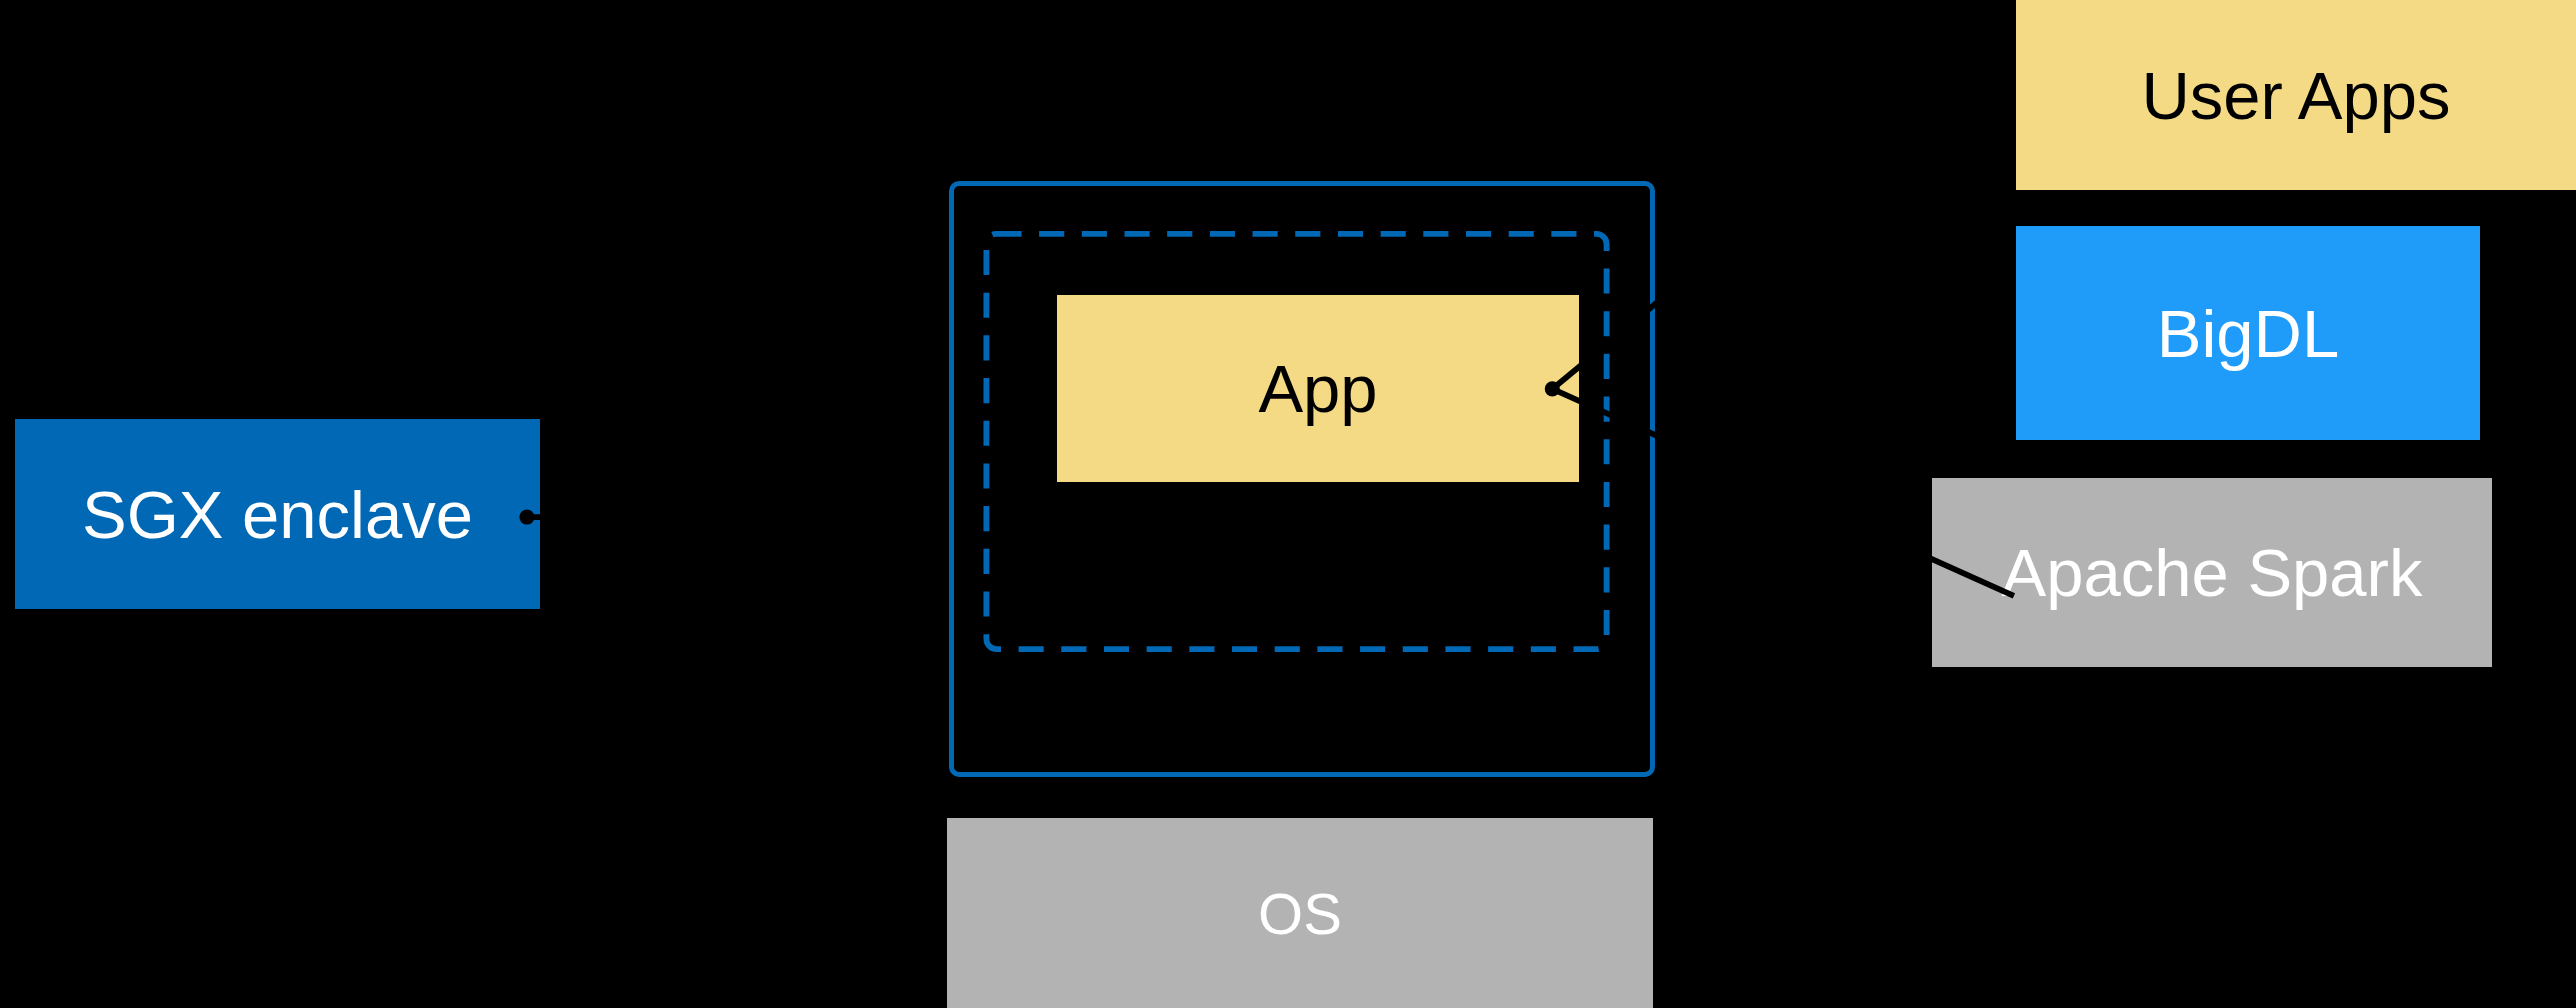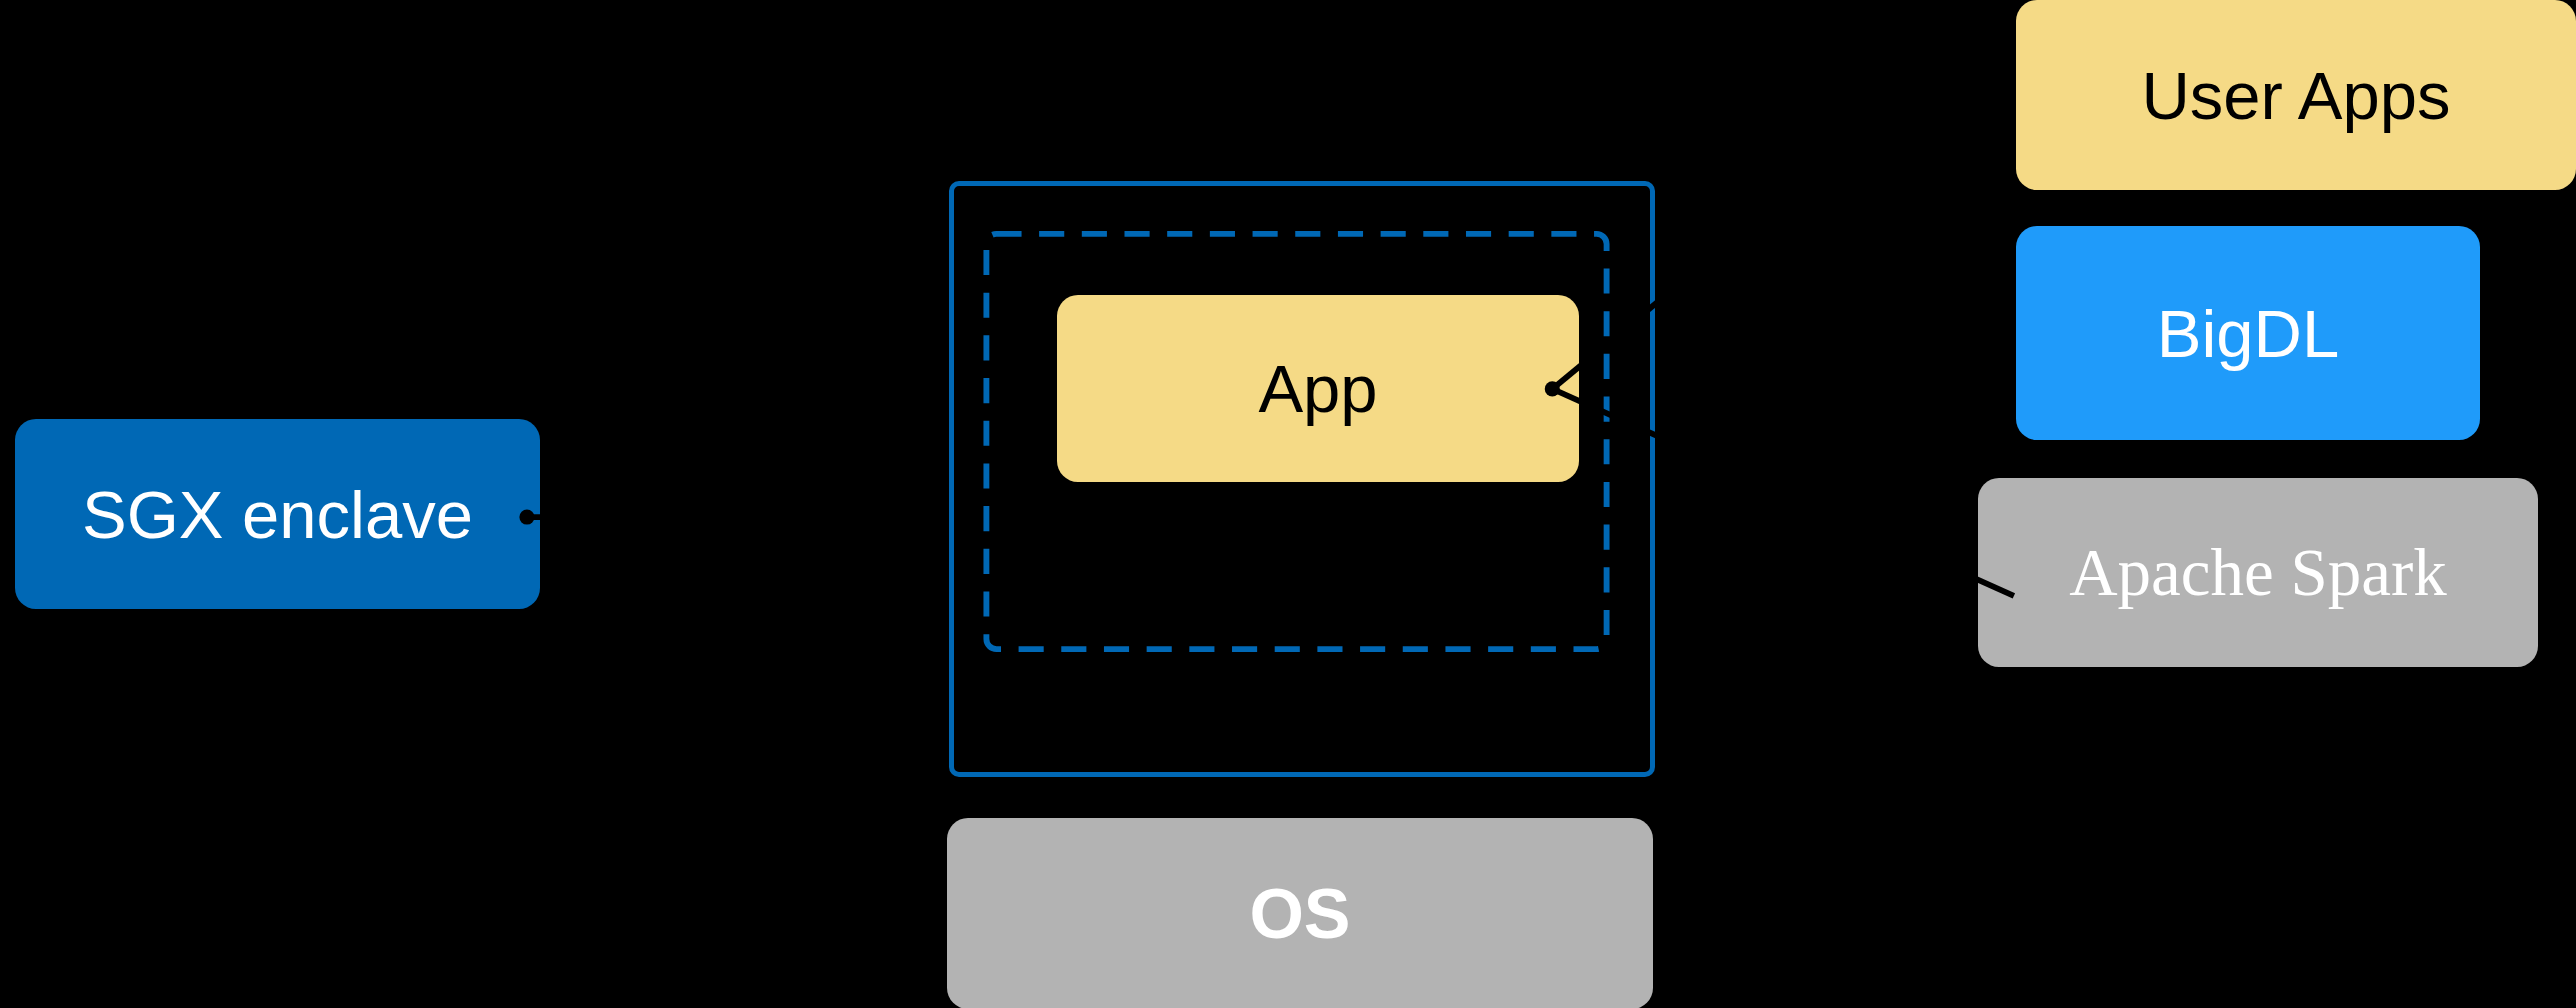--- a/index.html
+++ b/index.html
@@ -13,21 +13,20 @@
     height: 1009px;
     background: var(--background, #000);
     overflow: hidden;
     font-family: "Liberation Sans", "DejaVu Sans", sans-serif;
   }
   .box {
     position: absolute;
     display: flex;
     align-items: center;
     justify-content: center;
-    border-radius: 21px;
   }
   .lbl {
     font-size: 67px;
     line-height: 1;
     white-space: nowrap;
   }
   .txt-white { color: var(--text-white, #fff); }
   .txt-black { color: var(--text-black, #000); }
 
   
@@ -64,35 +63,34 @@
     margin-left: 30px;
   }
   .libos-box {
     left: 1036px; top: 546px; width: 522px; height: 188px;
     background: var(--intel-blue, #0068B5);
   }
   .os-box {
     left: 947px; top: 818px; width: 706px; height: 191px;
     background: var(--neutral-gray, #B3B3B3);
   }
-  .os-box .lbl { font-weight: bold; font-size: 70px; text-align: right; }
+  .os-box .lbl { font-weight: normal; font-size: 58px; text-align: right; }
 
   
   .userapps-box {
     left: 2016px; top: 0; width: 560px; height: 190px;
     background: var(--soft-yellow, #F5DA86);
   }
   .bigdl-box {
     left: 2016px; top: 226px; width: 464px; height: 214px;
     background: var(--bright-blue, #1F9BFA);
   }
   .spark-box {
-    left: 1978px; top: 478px; width: 560px; height: 189px;
+    left: 1932px; top: 478px; width: 560px; height: 189px;
     background: var(--neutral-gray, #B3B3B3);
-    font-family: Liberation Serif, serif;
   }
 
   
   .overlay {
     position: absolute;
     left: 0; top: 0; width: 2576px; height: 1009px;
     pointer-events: none;
   }
   .conn {
     stroke: var(--connector-black, #000);

